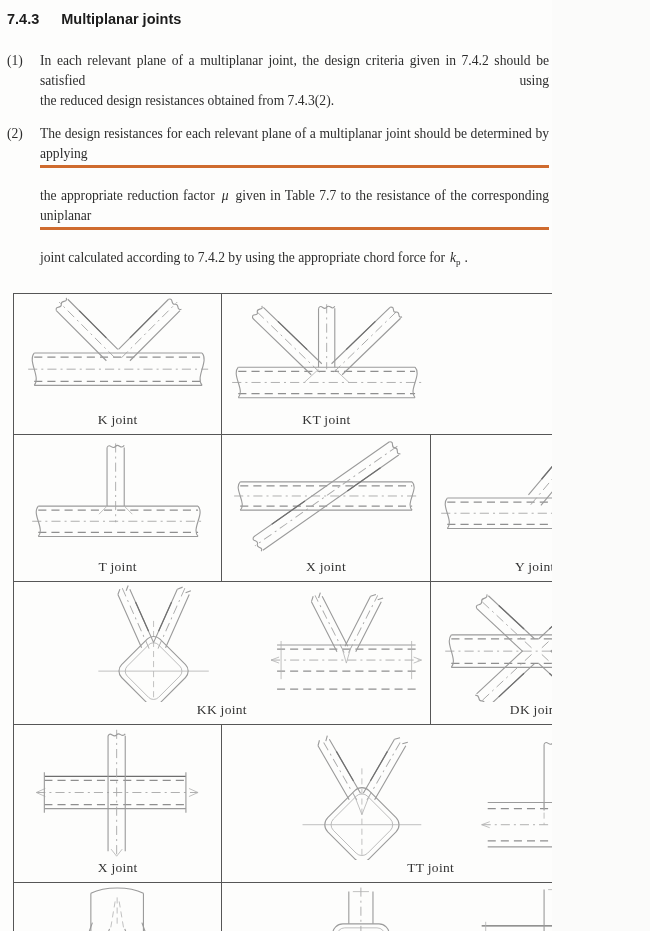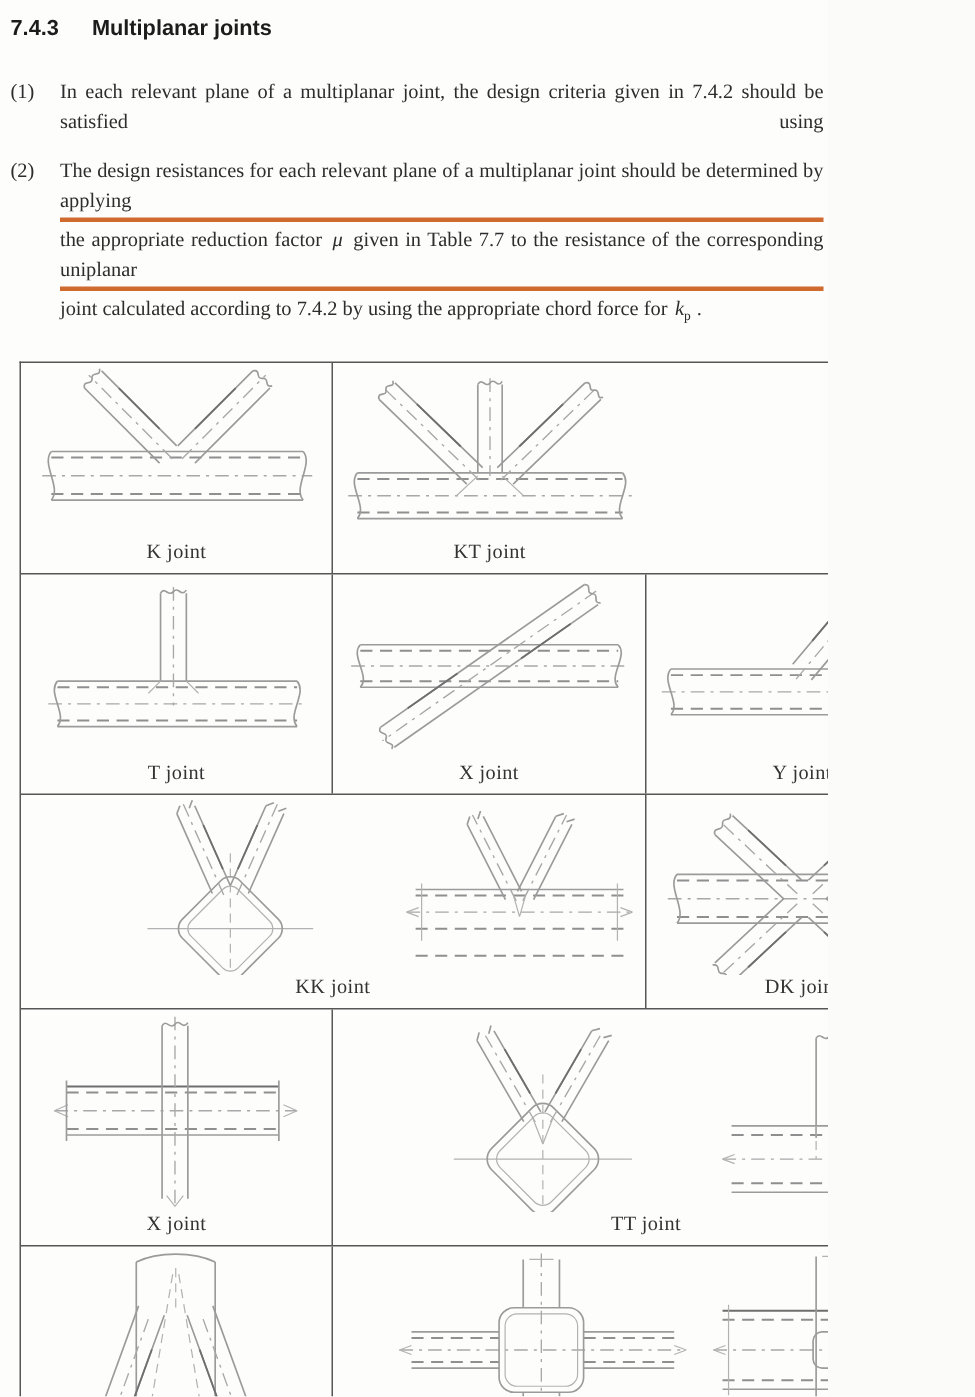--- a/index.html
+++ b/index.html
@@ -10,21 +10,21 @@
   .heading { margin:11px 0 0 7px; font-family:"Liberation Sans", sans-serif;
              font-weight:bold; font-size:14.5px; color:#1c1c1c; display:flex; }
   .heading .hnum { margin-right:22px; }
   .para { display:flex; margin-left:7px; margin-right:3px; font-size:13.6px; line-height:20px; }
   .para-1 { margin-top:24px; }
   .para-2 { margin-top:13px; }
   .pnum { width:33px; flex:0 0 33px; }
   .ptext { flex:1; }
   .jline { text-align:justify; text-align-last:justify; }
   .lastline { text-align:left; }
-  .hl { border-bottom:3px solid var(--hl); padding-bottom:1px; display:block; margin-bottom:2px; }
+  .hl { border-bottom:3px solid var(--hl); padding-bottom:1px; display:block; margin-bottom:18px; }
   .sym { font-style:italic; margin:0 7px; }
   .ksym { font-style:italic; margin-left:5px; }
   .ksub { font-size:9px; vertical-align:-3px; }
   .dot { margin-left:4px; }
   .jtable { margin:21px 3px 0 13px; width:627px; border:1px solid var(--line);
             border-bottom:2px solid #8f8f8f; }
   .trow { display:flex; border-bottom:1px solid var(--line); }
   .trow:last-child { border-bottom:none; }
   .cell { position:relative; border-right:1px solid var(--line);
           display:flex; flex-direction:column; align-items:center; }
@@ -50,20 +50,21 @@
 
   <div class="heading">
     <span class="hnum">7.4.3</span>
     <span>Multiplanar joints</span>
   </div>
 
   <div class="para para-1">
     <span class="pnum">(1)</span>
     <div class="ptext">
       <div class="jline">In each relevant plane of a multiplanar joint, the design criteria given in 7.4.2 should be satisfied using</div>
+      <div class="lastline">the reduced design resistances obtained from 7.4.3(2).</div>
     </div>
   </div>
 
   <div class="para para-2">
     <span class="pnum">(2)</span>
     <div class="ptext">
       <div class="jline hl">The design resistances for each relevant plane of a multiplanar joint should be determined by applying</div>
       <div class="jline hl">
         <span>the appropriate reduction factor</span><span class="sym">μ</span><span>given in Table 7.7 to the resistance of the corresponding uniplanar</span>
       </div>

